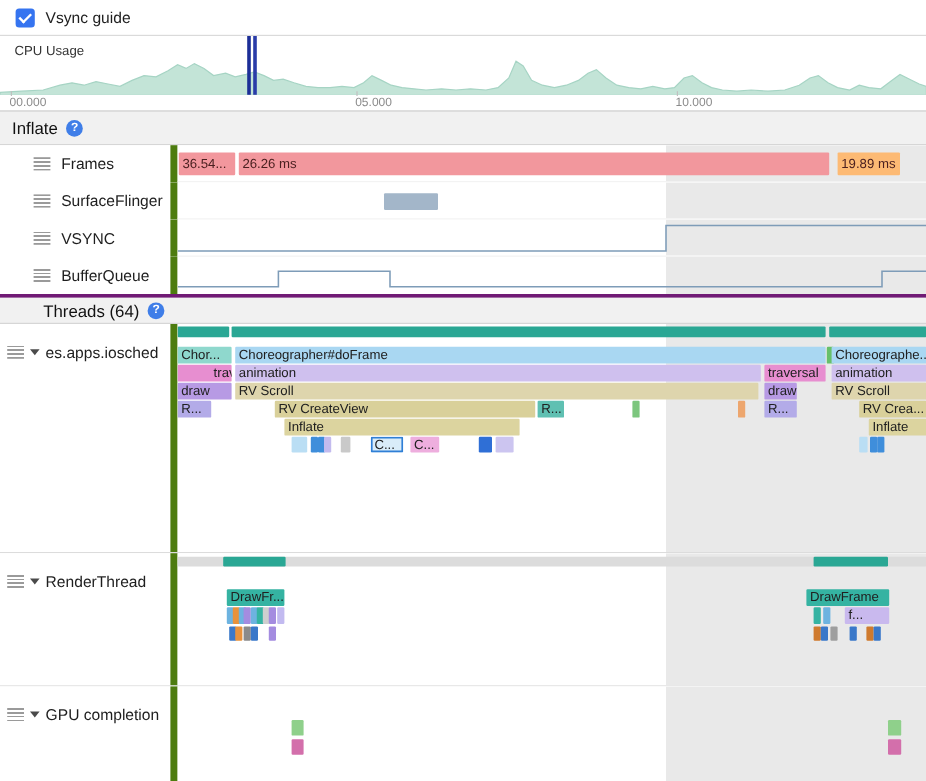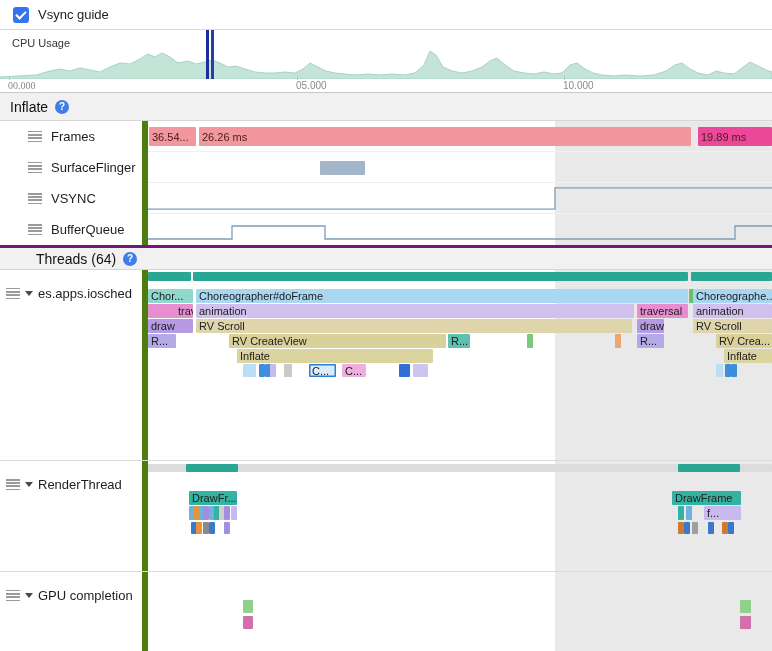--- a/index.html
+++ b/index.html
@@ -58,21 +58,21 @@
   </div>
 
   <div class="cpu">
     <span class="cpu-label">CPU Usage</span>
     <svg class="cpu-chart" id="cpu-chart" viewBox="0 0 772 34" preserveAspectRatio="none">
         <polygon points="0,34 0,32 18,31 36,30 50,26 60,24 70,26 80,23 90,25 100,27 110,22 120,18 130,19 140,14 148,9 155,12 162,8 170,12 178,18 188,16 196,19 205,17 212,15 220,18 228,22 236,21 245,24 255,27 265,28 275,28 285,27 295,28 303,24 310,18 318,22 326,26 335,28 345,29 355,30 368,29 380,30 392,29 405,30 415,28 424,20 430,6 436,10 443,22 452,26 462,28 472,26 482,22 490,16 497,13 505,20 514,26 524,28 534,29 544,27 554,29 562,28 570,20 577,18 585,24 593,28 602,30 614,31 626,30 640,31 654,30 666,26 675,20 682,18 690,24 698,28 708,30 716,26 724,28 734,29 742,23 750,17 758,21 766,25 772,27 772,34" fill="#c3e4d7" stroke="#a6d4c4" stroke-width="1"></polygon>
       </svg>
     <div class="vline" id="vline1" style="left: 206px; background: rgb(28, 46, 151);"></div>
     <div class="vline" id="vline2" style="left: 211px; background: rgb(42, 60, 168);"></div>
     <div id="time-axis"></div>
-  <span class="axis-label" style="left: 8px; font-family: Liberation Serif, serif;">00.000</span>
+  <span class="axis-label" style="left: 8px;">00.000</span>
       <div class="tick" style="left: 9px;"></div>
       <span class="axis-label" style="left: 296px;">05.000</span>
       <div class="tick" style="left: 297px;"></div>
       <span class="axis-label" style="left: 563px;">10.000</span>
       <div class="tick" style="left: 564px;"></div>
     </div>
 
   <div class="sec-header" id="display-header">
     <span>Inflate</span>
     <span class="help">?</span>
@@ -81,21 +81,21 @@
   <div>
     <div class="track-row display-row">
       <div class="label-cell">
         <span class="hamburger"></span>
         <span>Frames</span>
       </div>
       <div class="timeline-cell">
         <div class="dim"></div>
       <div class="ev" style="left: 1px; top: 6px; width: 47px; height: 19px; background: rgb(242, 151, 157); color: rgb(75, 32, 32);">36.54...</div>
           <div class="ev" style="left: 51px; top: 6px; width: 492px; height: 19px; background: rgb(242, 151, 157); color: rgb(75, 32, 32);">26.26 ms</div>
-          <div class="ev" style="left: 550px; top: 6px; width: 74px; height: 19px; background: #ec4899; color: rgb(75, 32, 32);">19.89 ms</div>
+          <div class="ev" style="left: 550px; top: 6px; width: 52px; height: 19px; background: #fdba74; color: rgb(75, 32, 32);">19.89 ms</div>
         </div>
     </div>
     <div class="track-row display-row">
       <div class="label-cell">
         <span class="hamburger"></span>
         <span>SurfaceFlinger</span>
       </div>
       <div class="timeline-cell">
         <div class="dim"></div>
       <div class="ev" style="left: 172px; top: 9px; width: 45px; height: 14px; background: rgb(163, 182, 201);"></div>

